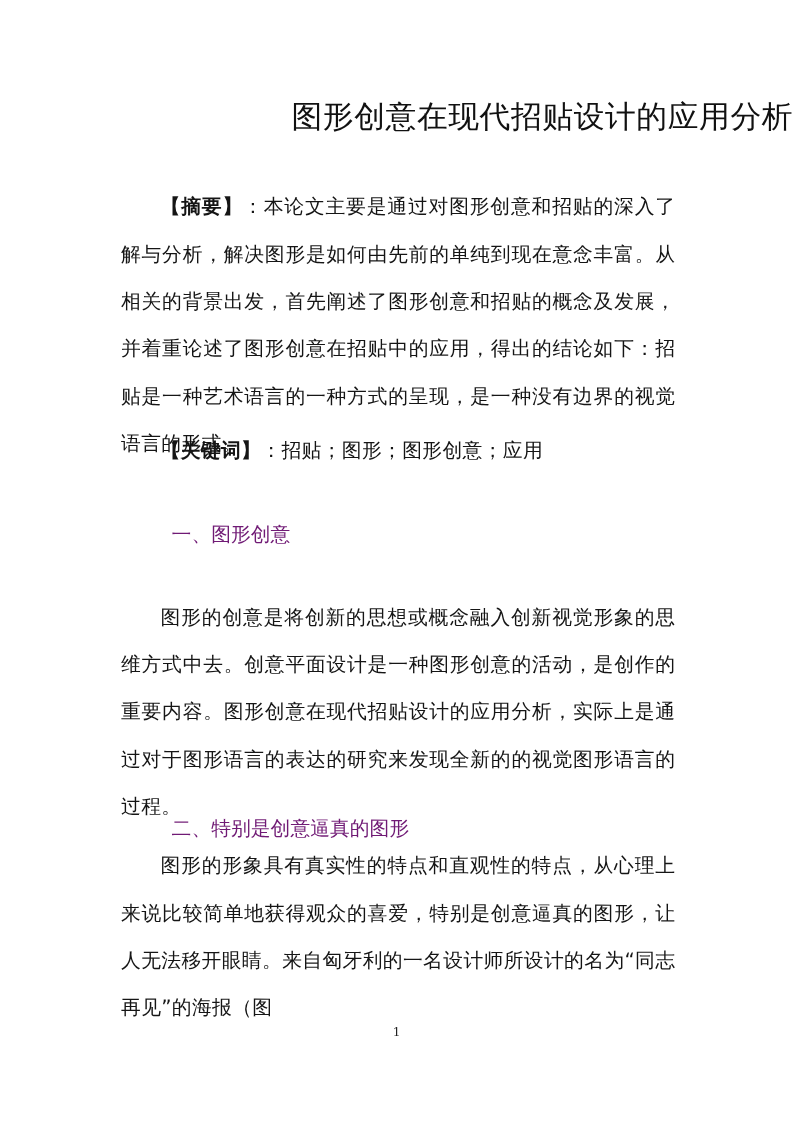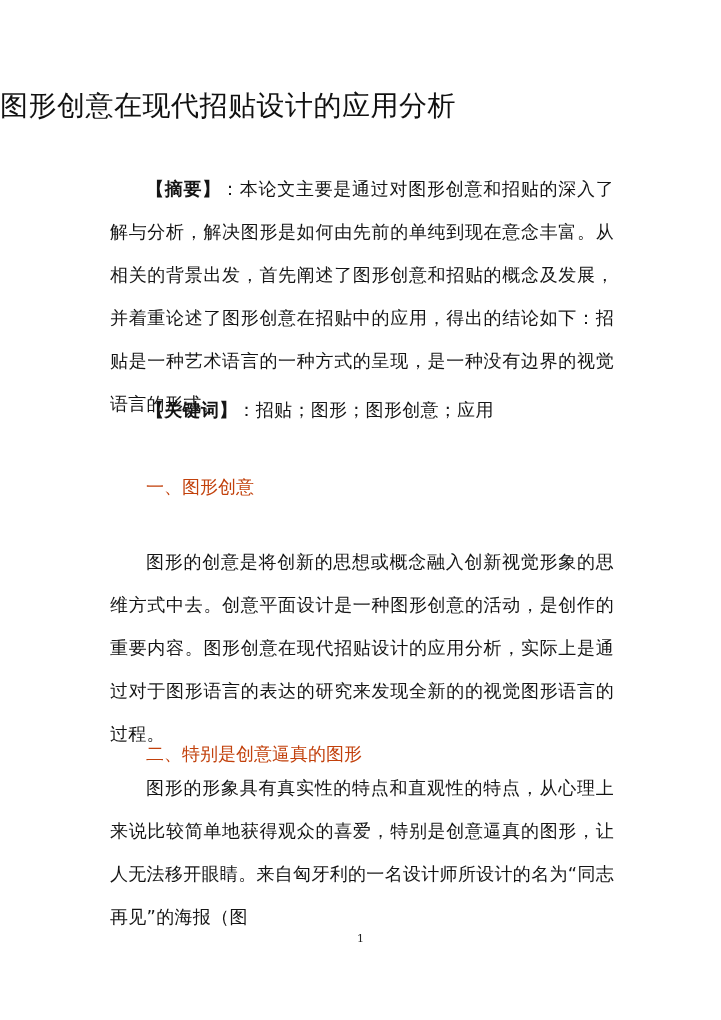--- a/index.html
+++ b/index.html
@@ -20,21 +20,21 @@
     left: 0; top: 0;
     width: 721px;
     height: 1020px;
     background: #ffffff;
   }
   .title {
     position: absolute;
     left: 0;
     width: 721px;
     top: 86px;
-    text-align: left;
+    text-align: right;
     font-size: 28px;
     line-height: 40px;
     letter-spacing: 0.5px;
     font-family: "DejaVu Sans", "Liberation Sans", sans-serif;
     font-weight: normal;
     color: #111;
   }
   .para {
     position: absolute;
     left: 110px;
@@ -43,25 +43,25 @@
     line-height: 43px;
     text-align: justify;
     text-justify: inter-character;
     letter-spacing: 0.3px;
     font-family: "DejaVu Sans", "Liberation Sans", sans-serif;
     color: #151515;
   }
   .indent { text-indent: 36px; }
   .heading {
     position: absolute;
-    left: 146px;
+    left: 156px;
     font-size: 18px;
     line-height: 43px;
     font-family: "DejaVu Sans", "Liberation Sans", sans-serif;
-    color: #c2410c;
+    color: #701a75;
   }
   .bold { font-weight: bold; }
   .page-number {
     position: absolute;
     left: 0;
     width: 721px;
     top: 932px;
     text-align: center;
     font-size: 11px;
     font-family: "DejaVu Serif", "Liberation Serif", serif;

